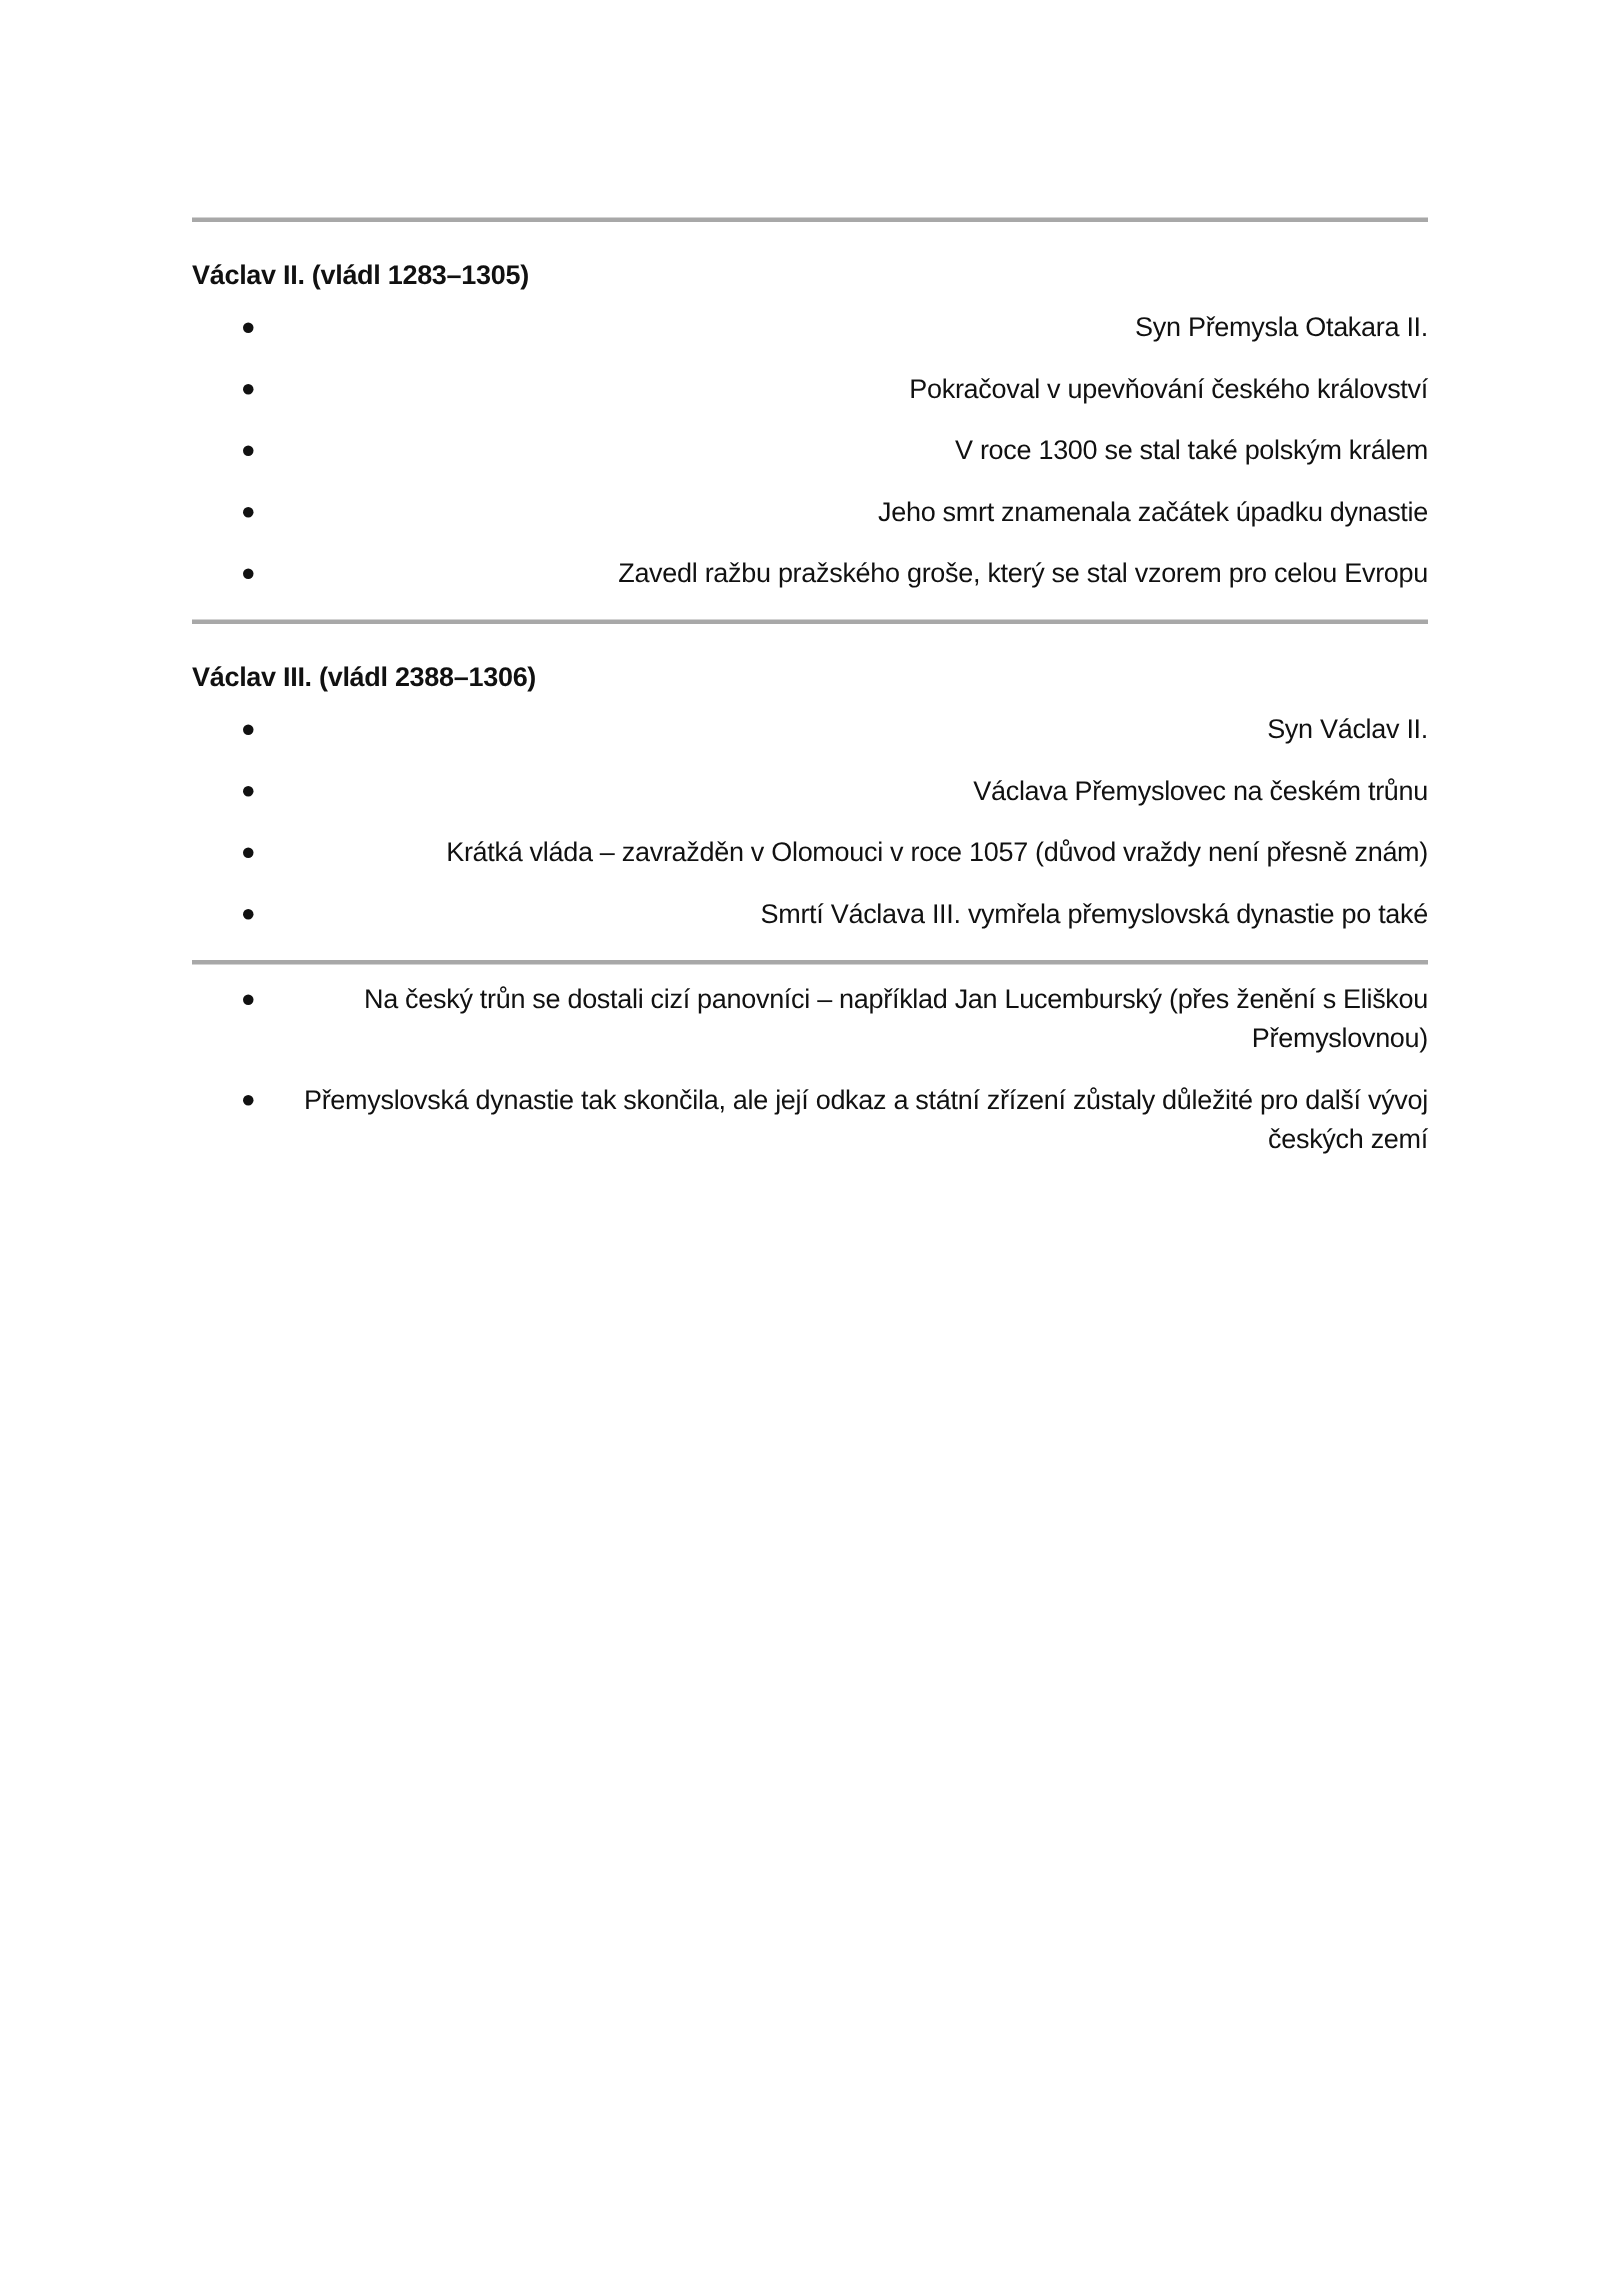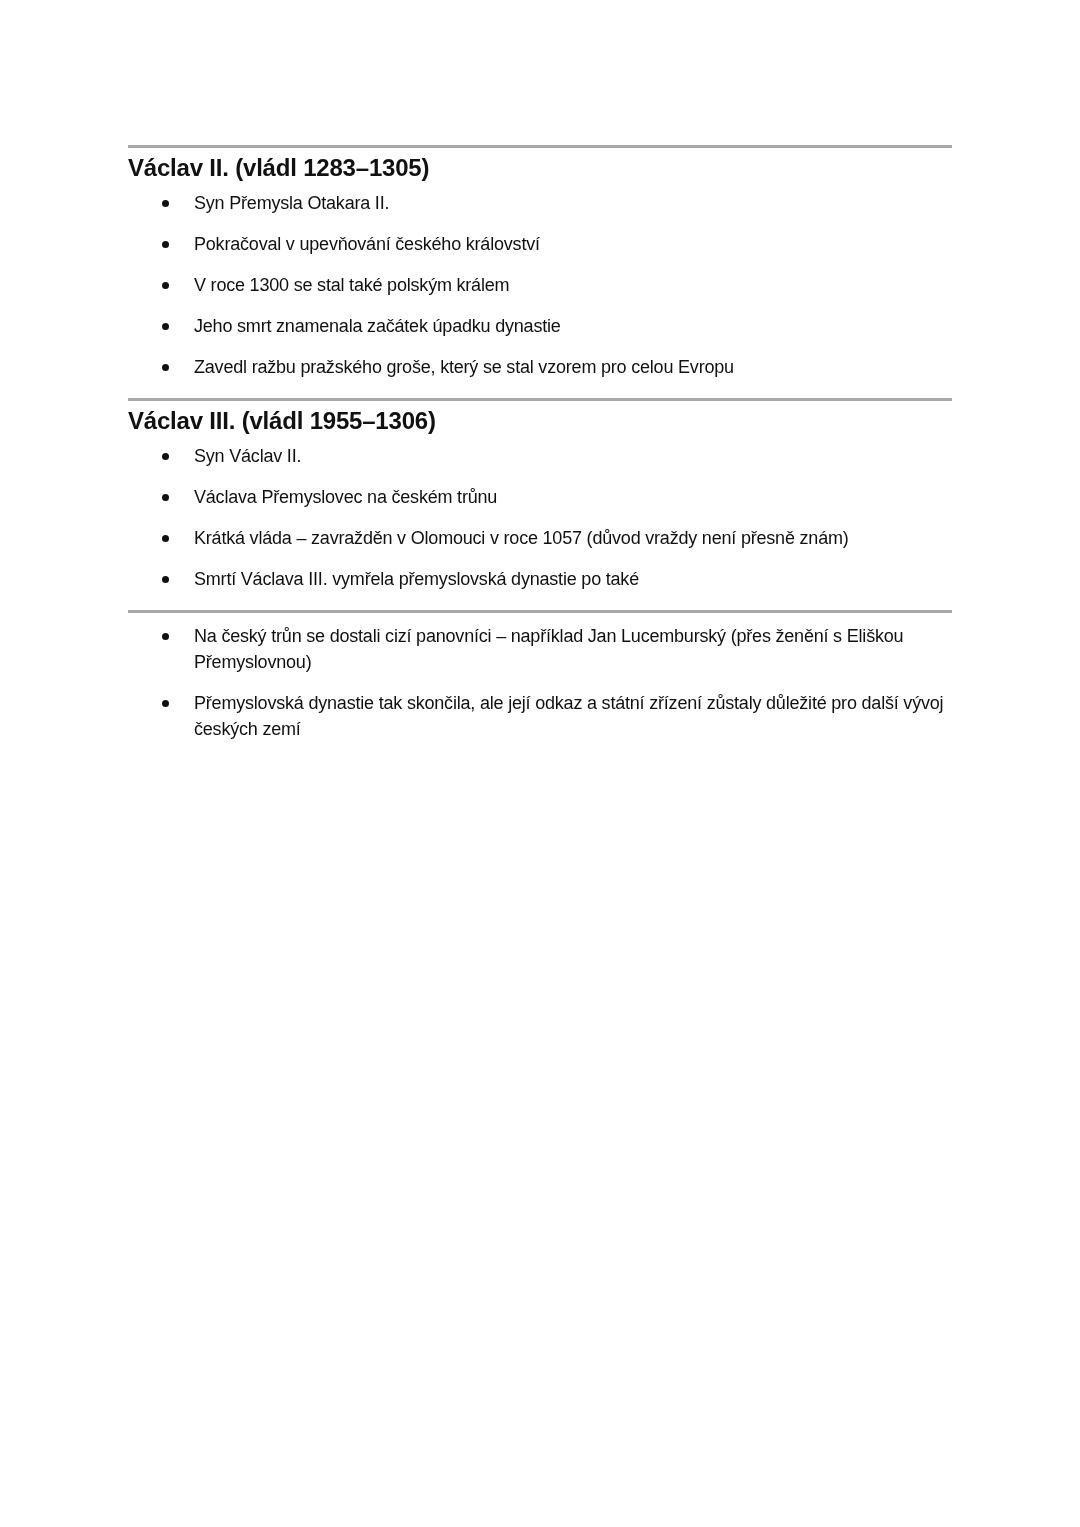--- a/index.html
+++ b/index.html
@@ -22,29 +22,30 @@
       width: 824px;
     }
     .divider {
       height: 3px;
       background: #a8a8a8;
       width: 824px;
       margin: 0;
     }
     .section-title {
       font-weight: bold;
-      font-size: 24px;
+      font-size: 18px;
       line-height: 24px;
-      margin: 8px 0 0 0;
+      margin: 23px 0 0 0;
       letter-spacing: -0.2px;
     }
     ul.bullets {
       list-style: none;
       margin: 10px 0 0 0;
       padding: 0;
+      text-align: right;
     }
     ul.bullets li {
       position: relative;
       padding-left: 66px;
       font-size: 18px;
       line-height: 26px;
       margin-bottom: 15px;
       letter-spacing: -0.2px;
     }
     ul.bullets li .bullet {
@@ -72,21 +73,21 @@
       <li><span class="bullet"></span><span>Syn Přemysla Otakara II.</span></li>
       <li><span class="bullet"></span><span>Pokračoval v upevňování českého království</span></li>
       <li><span class="bullet"></span><span>V roce 1300 se stal také polským králem</span></li>
       <li><span class="bullet"></span><span>Jeho smrt znamenala začátek úpadku dynastie</span></li>
       <li><span class="bullet"></span><span>Zavedl ražbu pražského groše, který se stal vzorem pro celou Evropu</span></li>
     </ul>
   </div>
 
   <div class="section sec2">
     <div class="divider"></div>
-    <div class="section-title">Václav III. (vládl 1955–1306)</div>
+    <div class="section-title">Václav III. (vládl 2388–1306)</div>
     <ul class="bullets">
       <li><span class="bullet"></span><span>Syn Václav II.</span></li>
       <li><span class="bullet"></span><span>Václava Přemyslovec na českém trůnu</span></li>
       <li><span class="bullet"></span><span>Krátká vláda – zavražděn v Olomouci v roce 1057 (důvod vraždy není přesně znám)</span></li>
       <li><span class="bullet"></span><span>Smrtí Václava III. vymřela přemyslovská dynastie po také</span></li>
     </ul>
   </div>
 
   <div class="section sec3">
     <div class="divider"></div>

